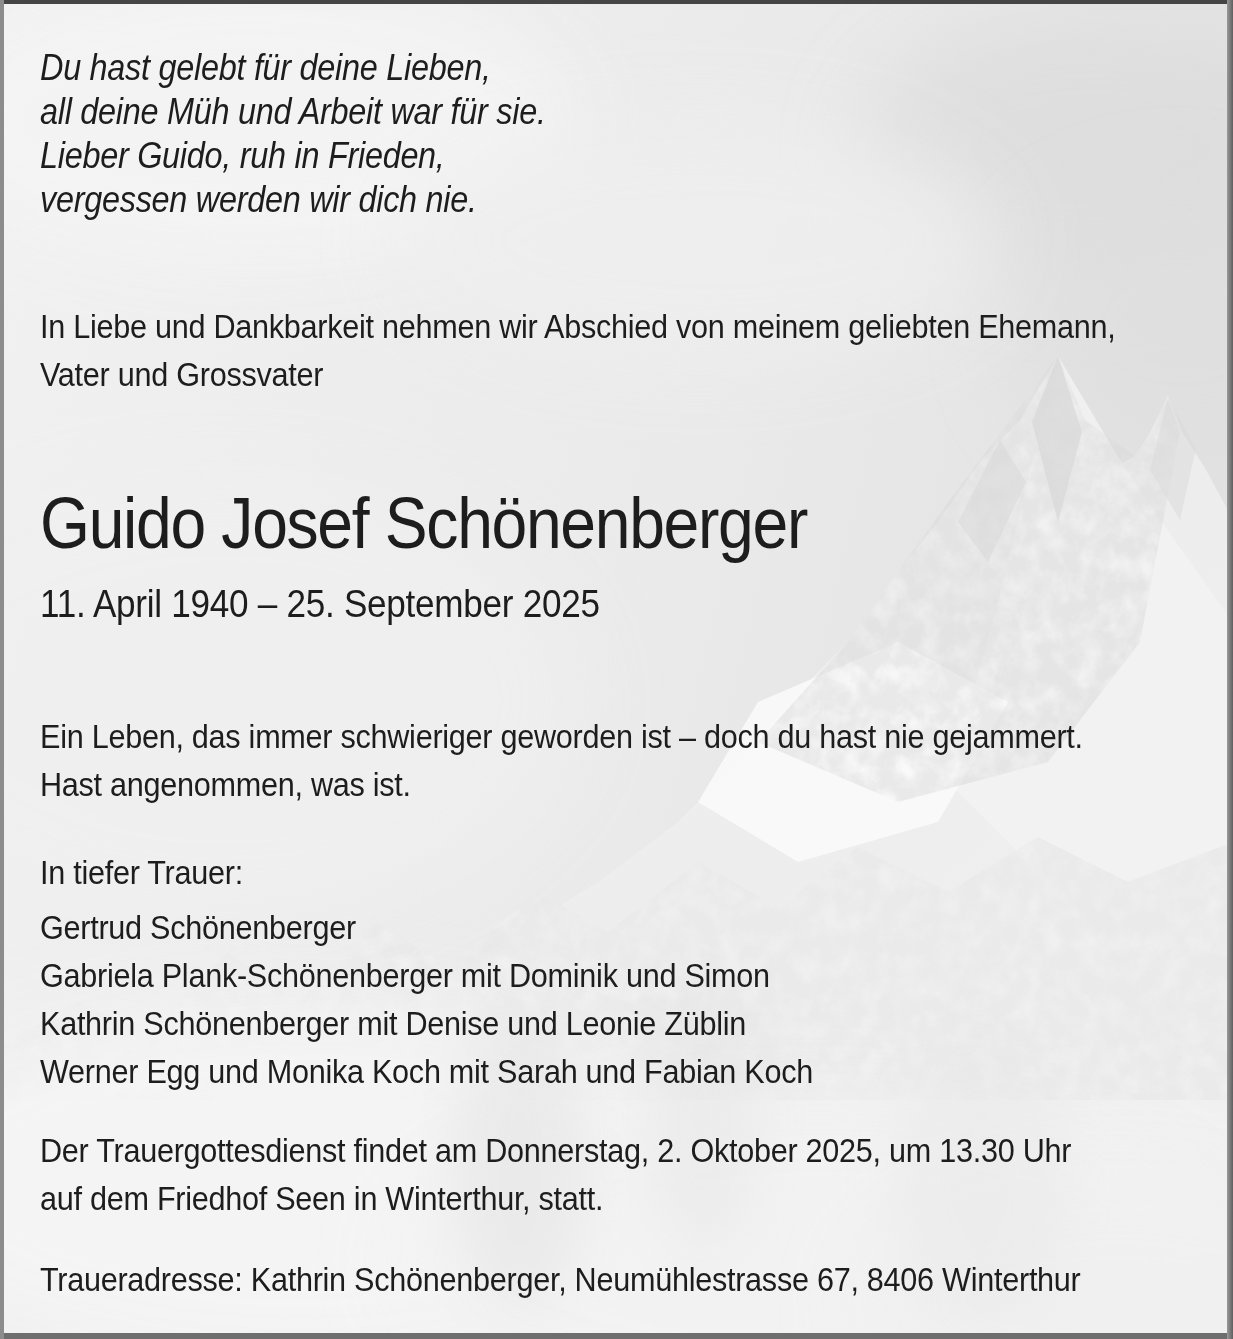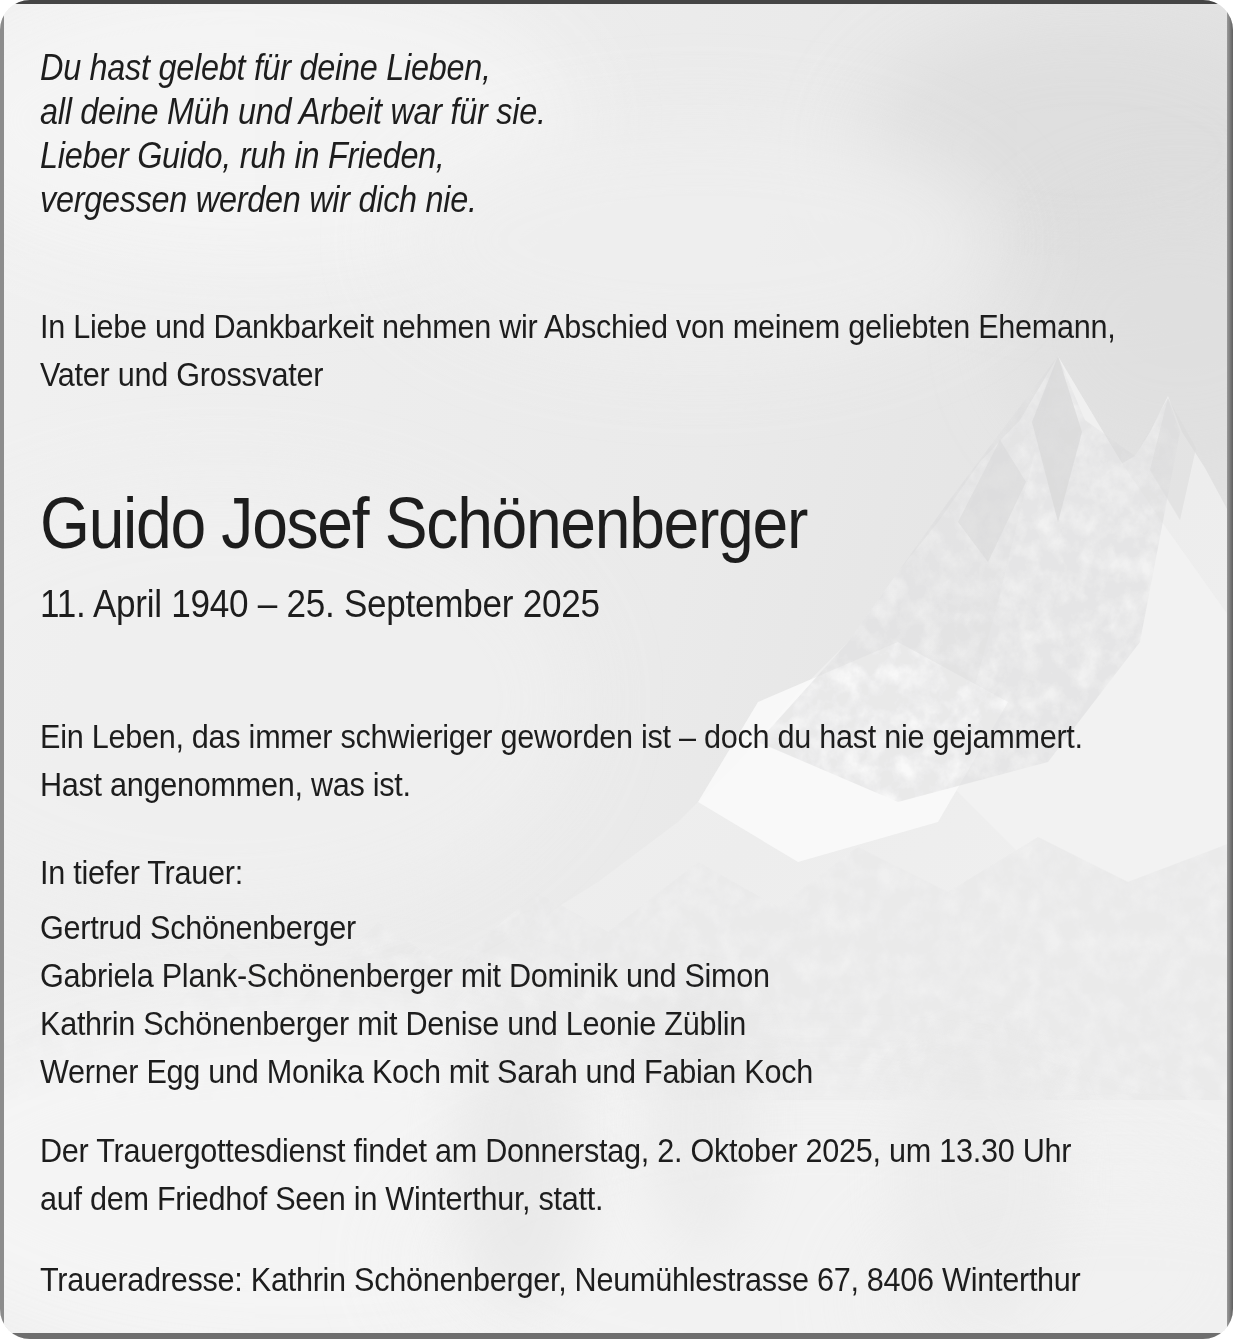--- a/index.html
+++ b/index.html
@@ -1,20 +1,19 @@
 <!DOCTYPE html>
 <html><head>
 <meta charset="utf-8">
 <style>
   html,body{margin:0;padding:0;background:#ffffff;}
   .page{
     position:relative;width:1233px;height:1339px;overflow:hidden;
     background:#ececec;color:#1d1d1d;
     font-family:"Liberation Sans",sans-serif;
-    border-radius:30px;
     -webkit-font-smoothing:antialiased;
   }
   .bg{position:absolute;inset:0;z-index:0;}
   .content{position:absolute;inset:0;z-index:2;}
   .block{position:absolute;left:40px;transform:scaleX(0.9);transform-origin:0 0;letter-spacing:-0.3px;}
   .line{white-space:nowrap;}
   .poem{top:46px;font-style:italic;font-size:36px;line-height:44px;}
   .intro{top:302px;font-size:34px;line-height:48px;}
   .name{top:484px;font-size:73px;line-height:78px;letter-spacing:-1.5px;transform:scaleX(0.88);}
   .dates{top:582px;font-size:39px;line-height:44px;}

